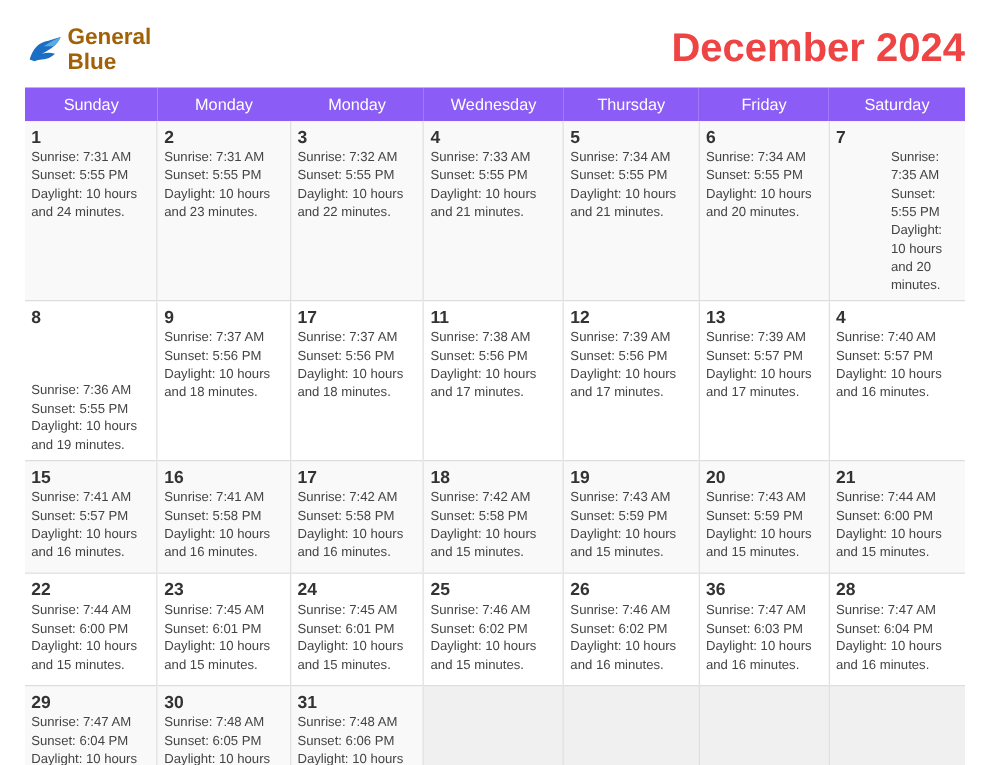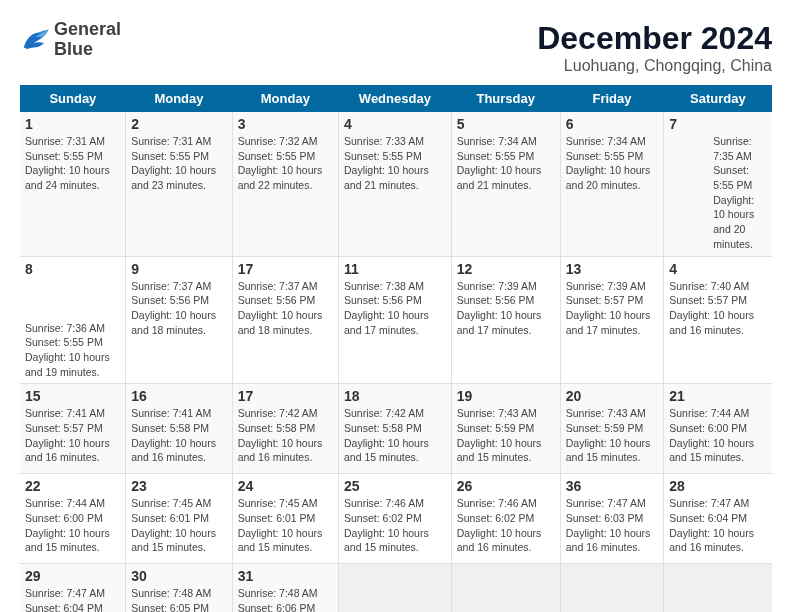--- a/index.html
+++ b/index.html
@@ -21,51 +21,51 @@
       align-items: center;
       gap: 4px;
     }
     .logo-text {
       font-size: 18px;
       font-weight: bold;
       color: #333;
       line-height: 1.1;
     }
     .logo-text span {
-      color: #404040;
+      color: #a16207;
       text-align: center;
     }
     .logo-bird {
       width: 30px;
       height: 28px;
     }
     .title-section {
       text-align: right;
     }
     .month-title {
       font-size: 32px;
       font-weight: bold;
-      color: #0f172a;
+      color: #ef4444;
     }
     .location-title {
       font-size: 16px;
       color: #555;
     }
     table {
       width: 100%;
       border-collapse: collapse;
       font-size: 11px;
     }
     thead tr th {
-      background-color: #0369a1;
+      background-color: #8b5cf6;
       color: white;
       text-align: center;
       padding: 6px 20px;
       font-size: 13px;
-      font-weight: bold;
+      font-weight: normal;
     }
     tbody tr {
       border-bottom: 1px solid #ddd;
     }
     tbody tr:nth-child(odd) {
       background-color: #f9f9f9;
     }
     tbody tr:nth-child(even) {
       background-color: #ffffff;
     }
@@ -105,21 +105,20 @@
       <path d="M5 28 Q10 10 25 8 Q30 6 38 4 Q34 12 28 16 Q22 20 18 22 Q25 20 32 22 Q26 28 18 28 Q14 28 10 30 Z" fill="#1a6fc4"></path>
       <path d="M20 14 Q28 8 38 4 Q36 10 30 14 Z" fill="#5aaae0"></path>
     </svg>
     <div>
       <div class="logo-text"><span>General</span></div>
       <div class="logo-text"><span>Blue</span></div>
     </div>
   </div>
   <div class="title-section">
     <div class="month-title">December 2024</div>
-    <div class="location-title">Luohuang, Chongqing, China</div>
   </div>
 </div>
 
 <table>
   <thead>
     <tr id="header-row">
         <th>Sunday</th>
         <th>Monday</th>
         <th>Monday</th>
         <th>Wednesday</th>

